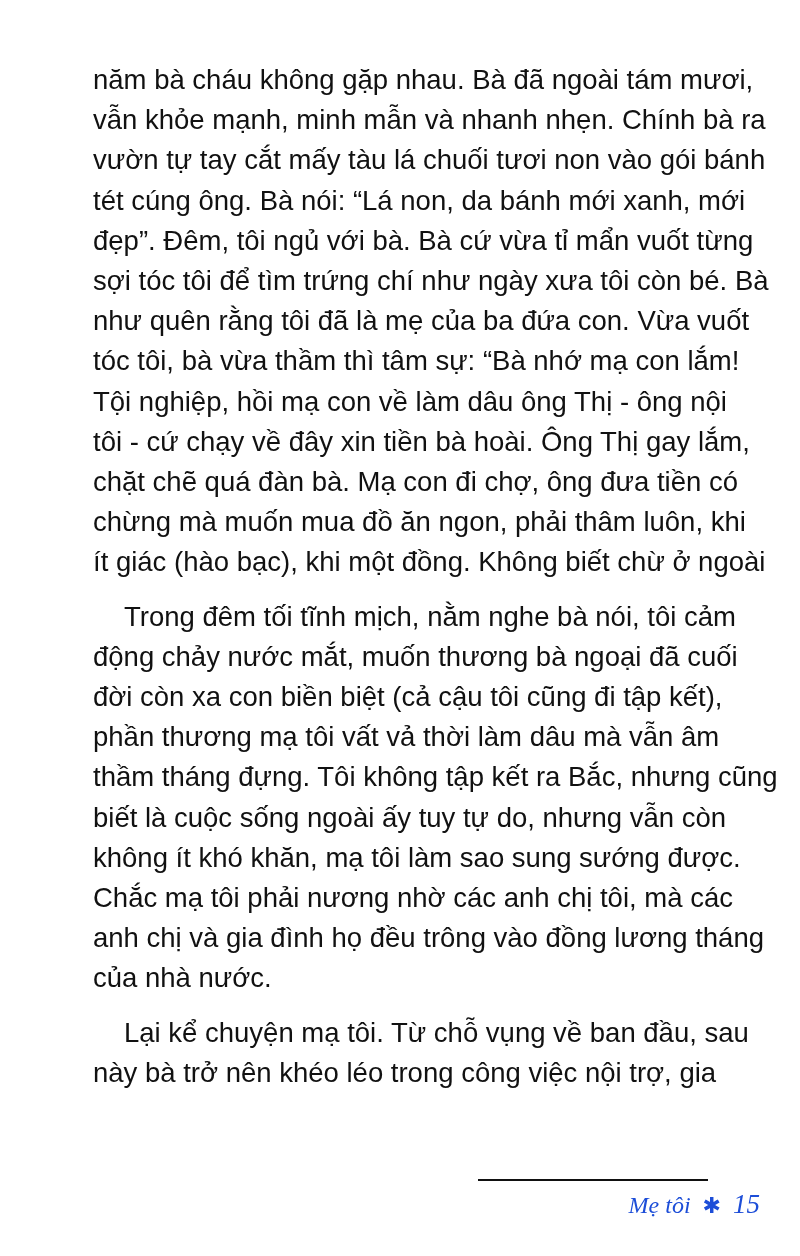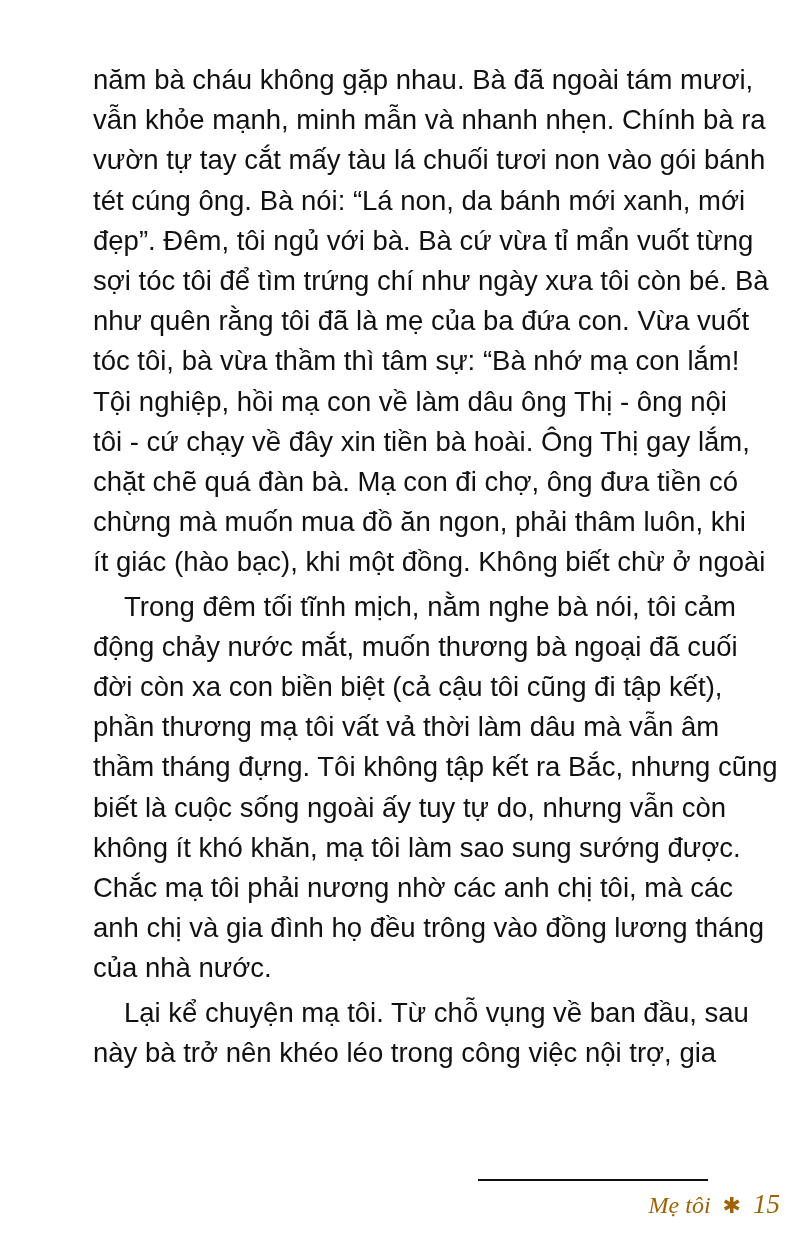--- a/index.html
+++ b/index.html
@@ -4,29 +4,29 @@
 <style>
   html, body { margin:0; padding:0; background:#ffffff; }
   body { width:800px; height:1256px; position:relative; overflow:hidden; }
   .page { position:absolute; left:0; top:0; width:800px; height:1256px; background:#fff; }
   .text-block {
     position:absolute; left:93px; top:60px; width:622px;
     font-family: Liberation Sans, sans-serif;
     font-size:27.5px; color:#111; line-height:40.2px;
   }
   .para { margin:0; text-align:justify; text-align-last:auto; }
-  .para.gap { margin-top:4px; }
+  .para.gap { margin-top:14px; }
   .line { display:block; white-space:nowrap; text-align:justify; text-align-last:justify; }
   .line.last { text-align-last:left; }
   .line.indent { padding-left:31px; }
   .footer-rule { position:absolute; left:478px; top:1179px; width:230px; height:2px; background:#111; }
   .footer {
-    position:absolute; right:20px; top:1189px;
+    position:absolute; right:40px; top:1189px;
     font-family:"Liberation Serif","DejaVu Serif",serif;
-    font-style:italic; font-size:24px; color:#a16207; white-space:nowrap;
+    font-style:italic; font-size:24px; color:#1d4ed8; white-space:nowrap;
   }
   .footer .star { font-style:normal; font-size:22px; margin:0 6px; }
   .footer .num { font-size:27px; }
 </style>
 </head>
 <body>
 
 <div class="page">
   <div class="text-block">
 

